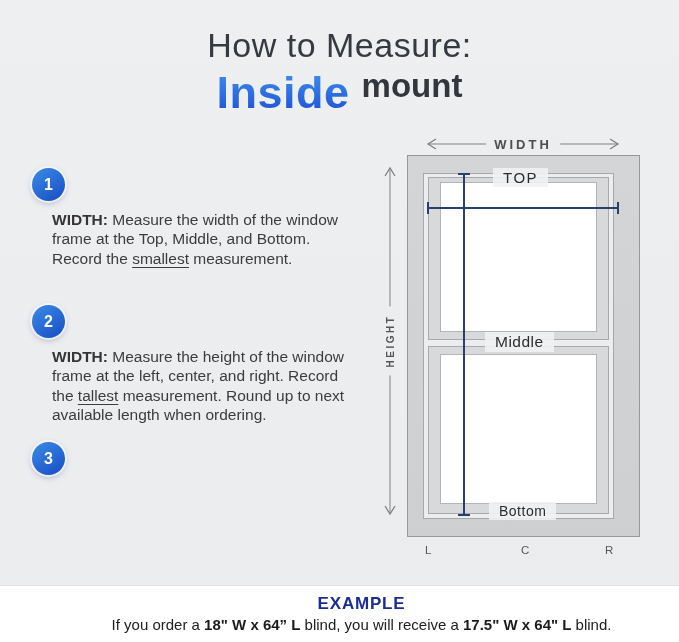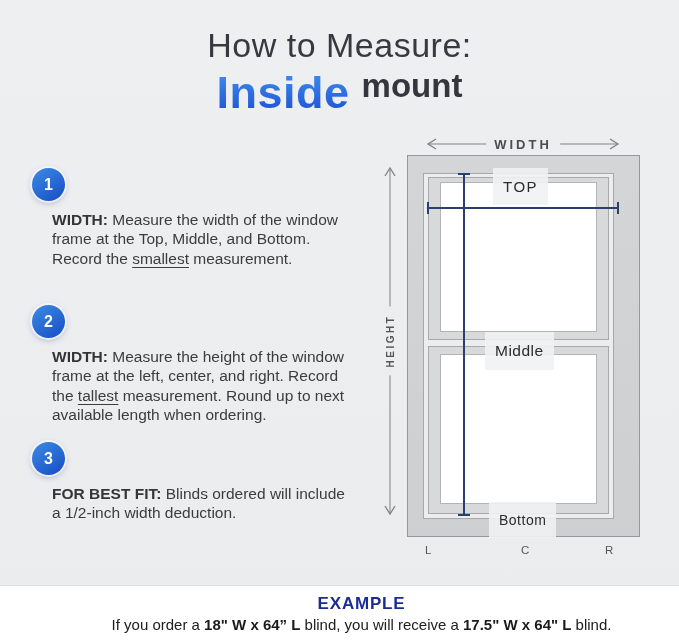--- a/index.html
+++ b/index.html
@@ -88,21 +88,21 @@
 
   .measure-line-h { position: absolute; left: 52px; top: 77px; width: 192px; height: 2px; background: #27406e; }
   .measure-line-h::before, .measure-line-h::after {
     content: ""; position: absolute; top: -5px; width: 2px; height: 12px; background: #27406e;
   }
   .measure-line-h::before { left: 0; }
   .measure-line-h::after { right: 0; }
 
   .pos-chip {
     position: absolute; background: rgba(240,241,243,0.88);
-    padding: 10px 10px; color: #2c2c2e; white-space: nowrap;
+    padding: 1px 10px; color: #2c2c2e; white-space: nowrap;
   }
   .chip-top { left: 118px; top: 38px; font-size: 15px; letter-spacing: 1.5px; }
   .chip-middle { left: 110px; top: 202px; font-size: 15.5px; letter-spacing: 0.5px; }
   .chip-bottom { left: 114px; top: 372px; font-size: 14px; letter-spacing: 0.5px; }
 
   .marker { position: absolute; top: 414px; font-size: 11.5px; color: #57575a; letter-spacing: 1px; }
   .marker-l { left: 50px; }
   .marker-c { left: 146px; }
   .marker-r { left: 230px; }
 
@@ -135,21 +135,20 @@
     <p class="step-text"><strong>WIDTH:</strong><span> Measure the width of the window frame at the Top, Middle, and Bottom. Record the </span><u>smallest</u><span> measurement.</span></p>
   </div>
 
   <div class="step step-2">
     <div class="step-circle">2</div>
     <p class="step-text"><strong>WIDTH:</strong><span> Measure the height of the window frame at the left, center, and right. Record the </span><u>tallest</u><span> measurement. Round up to next available length when ordering.</span></p>
   </div>
 
   <div class="step step-3">
     <div class="step-circle">3</div>
-    <p class="step-text"><strong>FOR BEST FIT:</strong><span> Blinds ordered will include a 1/2-inch width deduction.</span><u></u><span></span></p>
   </div>
 
   <div class="diagram">
 
     <div class="width-arrow">
       <svg viewBox="0 0 196 14">
         <line x1="3" y1="7" x2="193" y2="7" stroke="#818184" stroke-width="1"></line>
         <polyline points="11,2 3,7 11,12" fill="none" stroke="#818184" stroke-width="1.3"></polyline>
         <polyline points="185,2 193,7 185,12" fill="none" stroke="#818184" stroke-width="1.3"></polyline>
       </svg>

